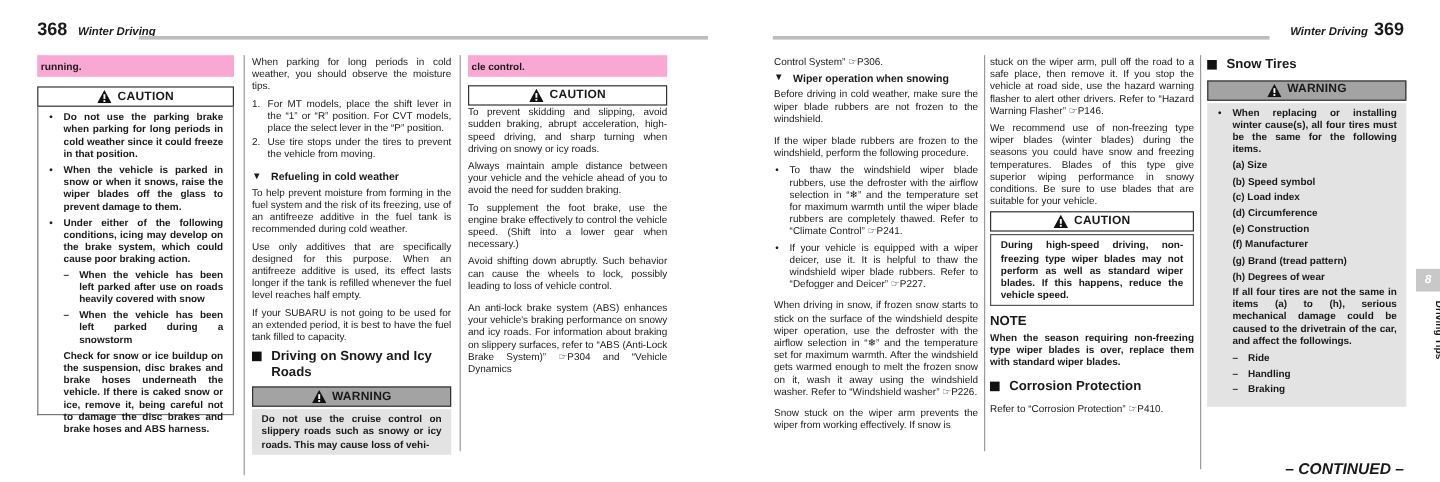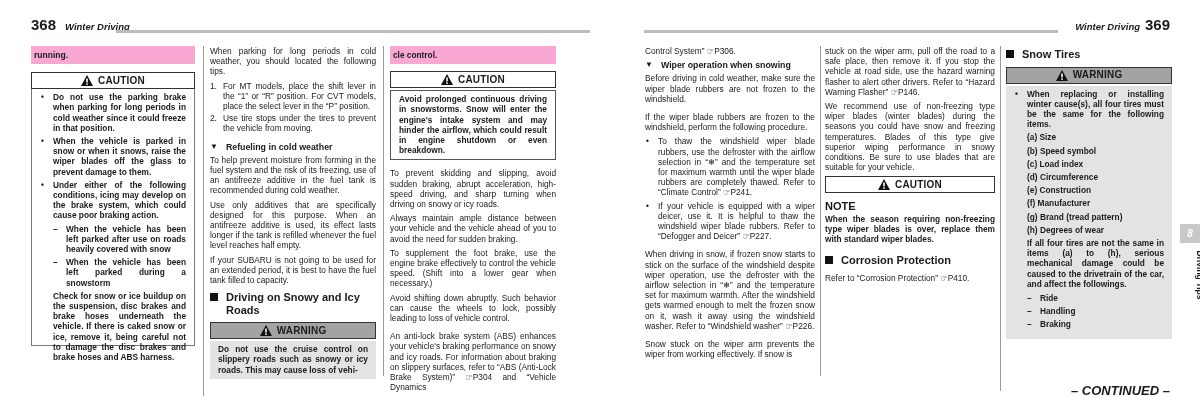--- a/index.html
+++ b/index.html
@@ -110,21 +110,21 @@
           <span class="mk">–</span>
           <span class="tx">When the vehicle has been left parked during a snowstorm</span>
         </div>
       <div class="sub-para">Check for snow or ice buildup on the suspension, disc brakes and brake hoses underneath the vehicle. If there is caked snow or ice, remove it, being careful not to damage the disc brakes and brake hoses and ABS harness.</div>
     </div>
   </div>
 
   <div class="vline" style="left:203px;height:350px;"></div>
 
   <div class="col" style="left:210px;width:166px;">
-    <p>When parking for long periods in cold weather, you should located the following tips.</p>
+    <p>When parking for long periods in cold weather, you should observe the moisture tips.</p>
     <div class="numitem">
         <span class="mk">1.</span>
         <span class="tx">For MT models, place the shift lever in the “1” or “R” position. For CVT models, place the select lever in the “P” position.</span>
       </div>
     <div class="numitem">
         <span class="mk">2.</span>
         <span class="tx">Use tire stops under the tires to prevent the vehicle from moving.</span>
       </div>
     <div class="subhead">
         <span class="tri">▼</span>
@@ -149,21 +149,20 @@
   <div class="vline" style="left:383px;height:330px;"></div>
 
   <div class="col" style="left:390px;width:166px;">
     <div class="shade bold" style="padding:4px 3px;margin-bottom:7px;">cle control.</div>
     <div class="label-box">
       <svg class="warn-icon">
           <use href="#warn-sym"></use>
         </svg>
       <span>CAUTION</span>
     </div>
-    <div class="caution-body" style="margin-bottom:8px;">Avoid prolonged continuous driving in snowstorms. Snow will enter the engine's intake system and may hinder the airflow, which could result in engine shutdown or even breakdown.</div>
     <p>To prevent skidding and slipping, avoid sudden braking, abrupt acceleration, high-speed driving, and sharp turning when driving on snowy or icy roads.</p>
     <p>Always maintain ample distance between your vehicle and the vehicle ahead of you to avoid the need for sudden braking.</p>
     <p>To supplement the foot brake, use the engine brake effectively to control the vehicle speed. (Shift into a lower gear when necessary.)</p>
     <p style="margin-bottom:8px;">Avoid shifting down abruptly. Such behavior can cause the wheels to lock, possibly leading to loss of vehicle control.</p>
     <p>An anti-lock brake system (ABS) enhances your vehicle's braking performance on snowy and icy roads. For information about braking on slippery surfaces, refer to “ABS (Anti-Lock Brake System)” ☞P304 and “Vehicle Dynamics</p>
   </div>
 </div>
 
 <div class="page page-right">
   <div class="header">
@@ -196,20 +195,21 @@
 
   <div class="col" style="left:215px;width:170px;">
     <p>stuck on the wiper arm, pull off the road to a safe place, then remove it. If you stop the vehicle at road side, use the hazard warning flasher to alert other drivers. Refer to “Hazard Warning Flasher” ☞P146.</p>
     <p>We recommend use of non-freezing type wiper blades (winter blades) during the seasons you could have snow and freezing temperatures. Blades of this type give superior wiping performance in snowy conditions. Be sure to use blades that are suitable for your vehicle.</p>
     <div class="label-box">
       <svg class="warn-icon">
           <use href="#warn-sym"></use>
         </svg>
       <span>CAUTION</span>
     </div>
+    <div class="caution-body">During high-speed driving, non-freezing type wiper blades may not perform as well as standard wiper blades. If this happens, reduce the vehicle speed.</div>
     <div class="note-title">NOTE</div>
     <div class="note-body">When the season requiring non-freezing type wiper blades is over, replace them with standard wiper blades.</div>
     <div class="section">
         <span class="sq"></span>
         <span>Corrosion Protection</span>
       </div>
     <p>Refer to “Corrosion Protection” ☞P410.</p>
   </div>
 
   <div class="vline" style="left:390px;height:345px;"></div>

